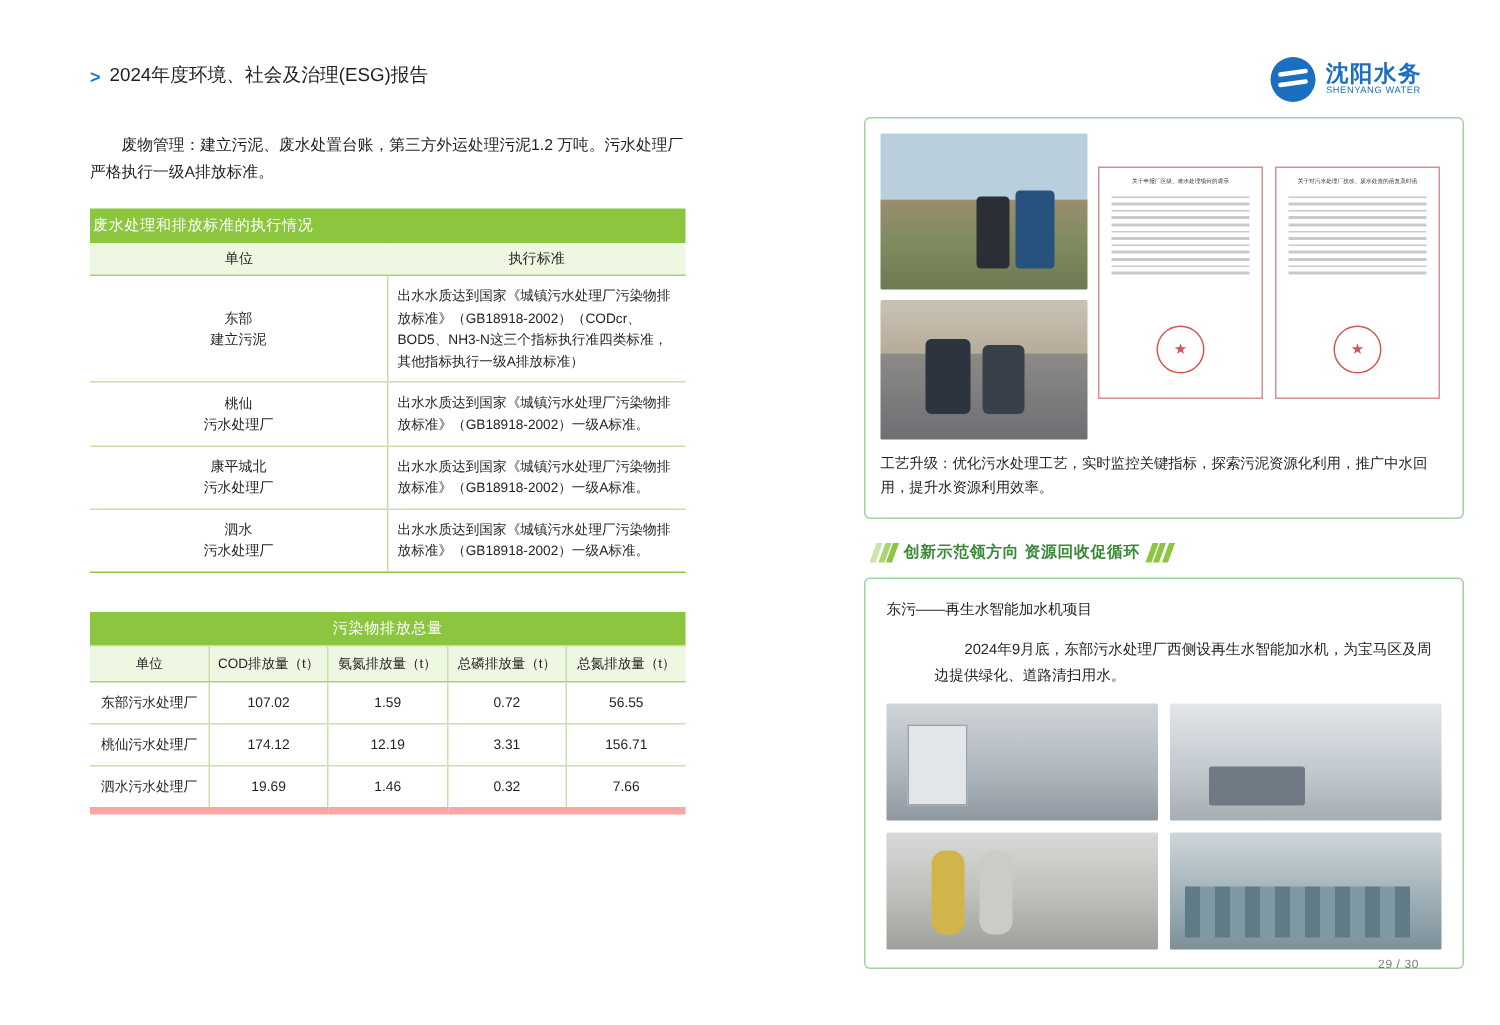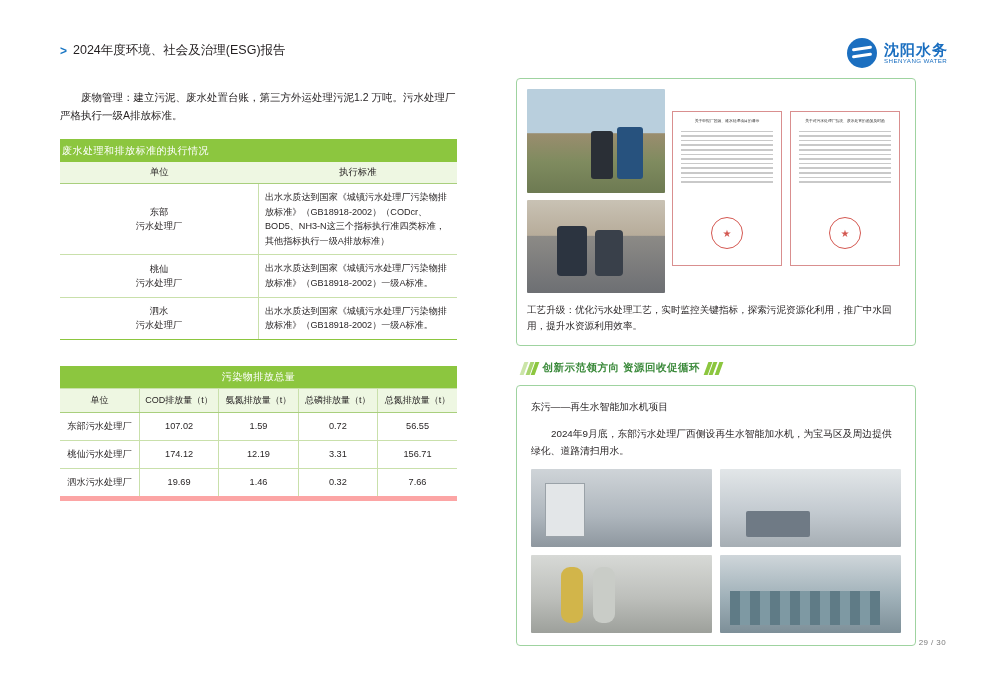--- a/index.html
+++ b/index.html
@@ -178,21 +178,21 @@
     border-right: 1px solid #c9e0ab;
     font-size: 9.2px;
   }
   table.tbl2 td:last-child { border-right: none; }
   table.tbl2 tr.last td { border-bottom: 5px solid #fca5a5; }
   .tbl-gap { height: 26px; }
 
   
   .right-col {
     position: absolute;
-    left: 516px;
+    left: 576px;
     top: 78px;
     width: 400px;
   }
   .panel {
     border: 1px solid #9fd3a0;
     border-radius: 4px;
     background: #ffffff;
     padding: 10px;
     box-sizing: border-box;
     width: 400px;
@@ -348,21 +348,21 @@
     width: 400px;
     box-sizing: border-box;
     padding: 12px 14px;
   }
   .panel2 p {
     margin: 0 0 10px 0;
     font-size: 9.8px;
     line-height: 1.75;
     color: #231f20;
   }
-  .panel2 p.indent { text-indent: 20px; }
+  .panel2 p.indent { text-indent: 20px; margin-left: 32px; }
   .grid2 {
     display: grid;
     grid-template-columns: 1fr 1fr;
     gap: 8px;
   }
   .g-a { height: 78px; background: linear-gradient(#cfd4d8, #aeb6bd 60%, #8e979f); }
   .g-a:after {
     content:"";
     position:absolute; left:14px; top:14px;
     width:38px; height:52px; background:#e3e6e8; border:1px solid #9aa2a8;
@@ -427,25 +427,30 @@
       <tbody>
         <tr class="cap">
           <td colspan="2">废水处理和排放标准的执行情况</td>
         </tr>
         <tr>
           <th style="width:108px">单位</th>
           <th>执行标准</th>
         </tr>
         <tr>
           <td class="cell-unit">东部
+建立污泥</td>
+          <td class="cell-std">出水水质达到国家《城镇污水处理厂污染物排放标准》（GB18918-2002）（CODcr、BOD5、NH3-N这三个指标执行准四类标准，其他指标执行一级A排放标准）</td>
+        </tr>
+        <tr>
+          <td class="cell-unit">桃仙
 污水处理厂</td>
-          <td class="cell-std">出水水质达到国家《城镇污水处理厂污染物排放标准》（GB18918-2002）（CODcr、BOD5、NH3-N这三个指标执行准四类标准，其他指标执行一级A排放标准）</td>
-        </tr>
-        <tr>
-          <td class="cell-unit">桃仙
+          <td class="cell-std">出水水质达到国家《城镇污水处理厂污染物排放标准》（GB18918-2002）一级A标准。</td>
+        </tr>
+        <tr>
+          <td class="cell-unit">康平城北
 污水处理厂</td>
           <td class="cell-std">出水水质达到国家《城镇污水处理厂污染物排放标准》（GB18918-2002）一级A标准。</td>
         </tr>
         <tr class="last">
           <td class="cell-unit">泗水
 污水处理厂</td>
           <td class="cell-std">出水水质达到国家《城镇污水处理厂污染物排放标准》（GB18918-2002）一级A标准。</td>
         </tr>
       </tbody>
     </table>

